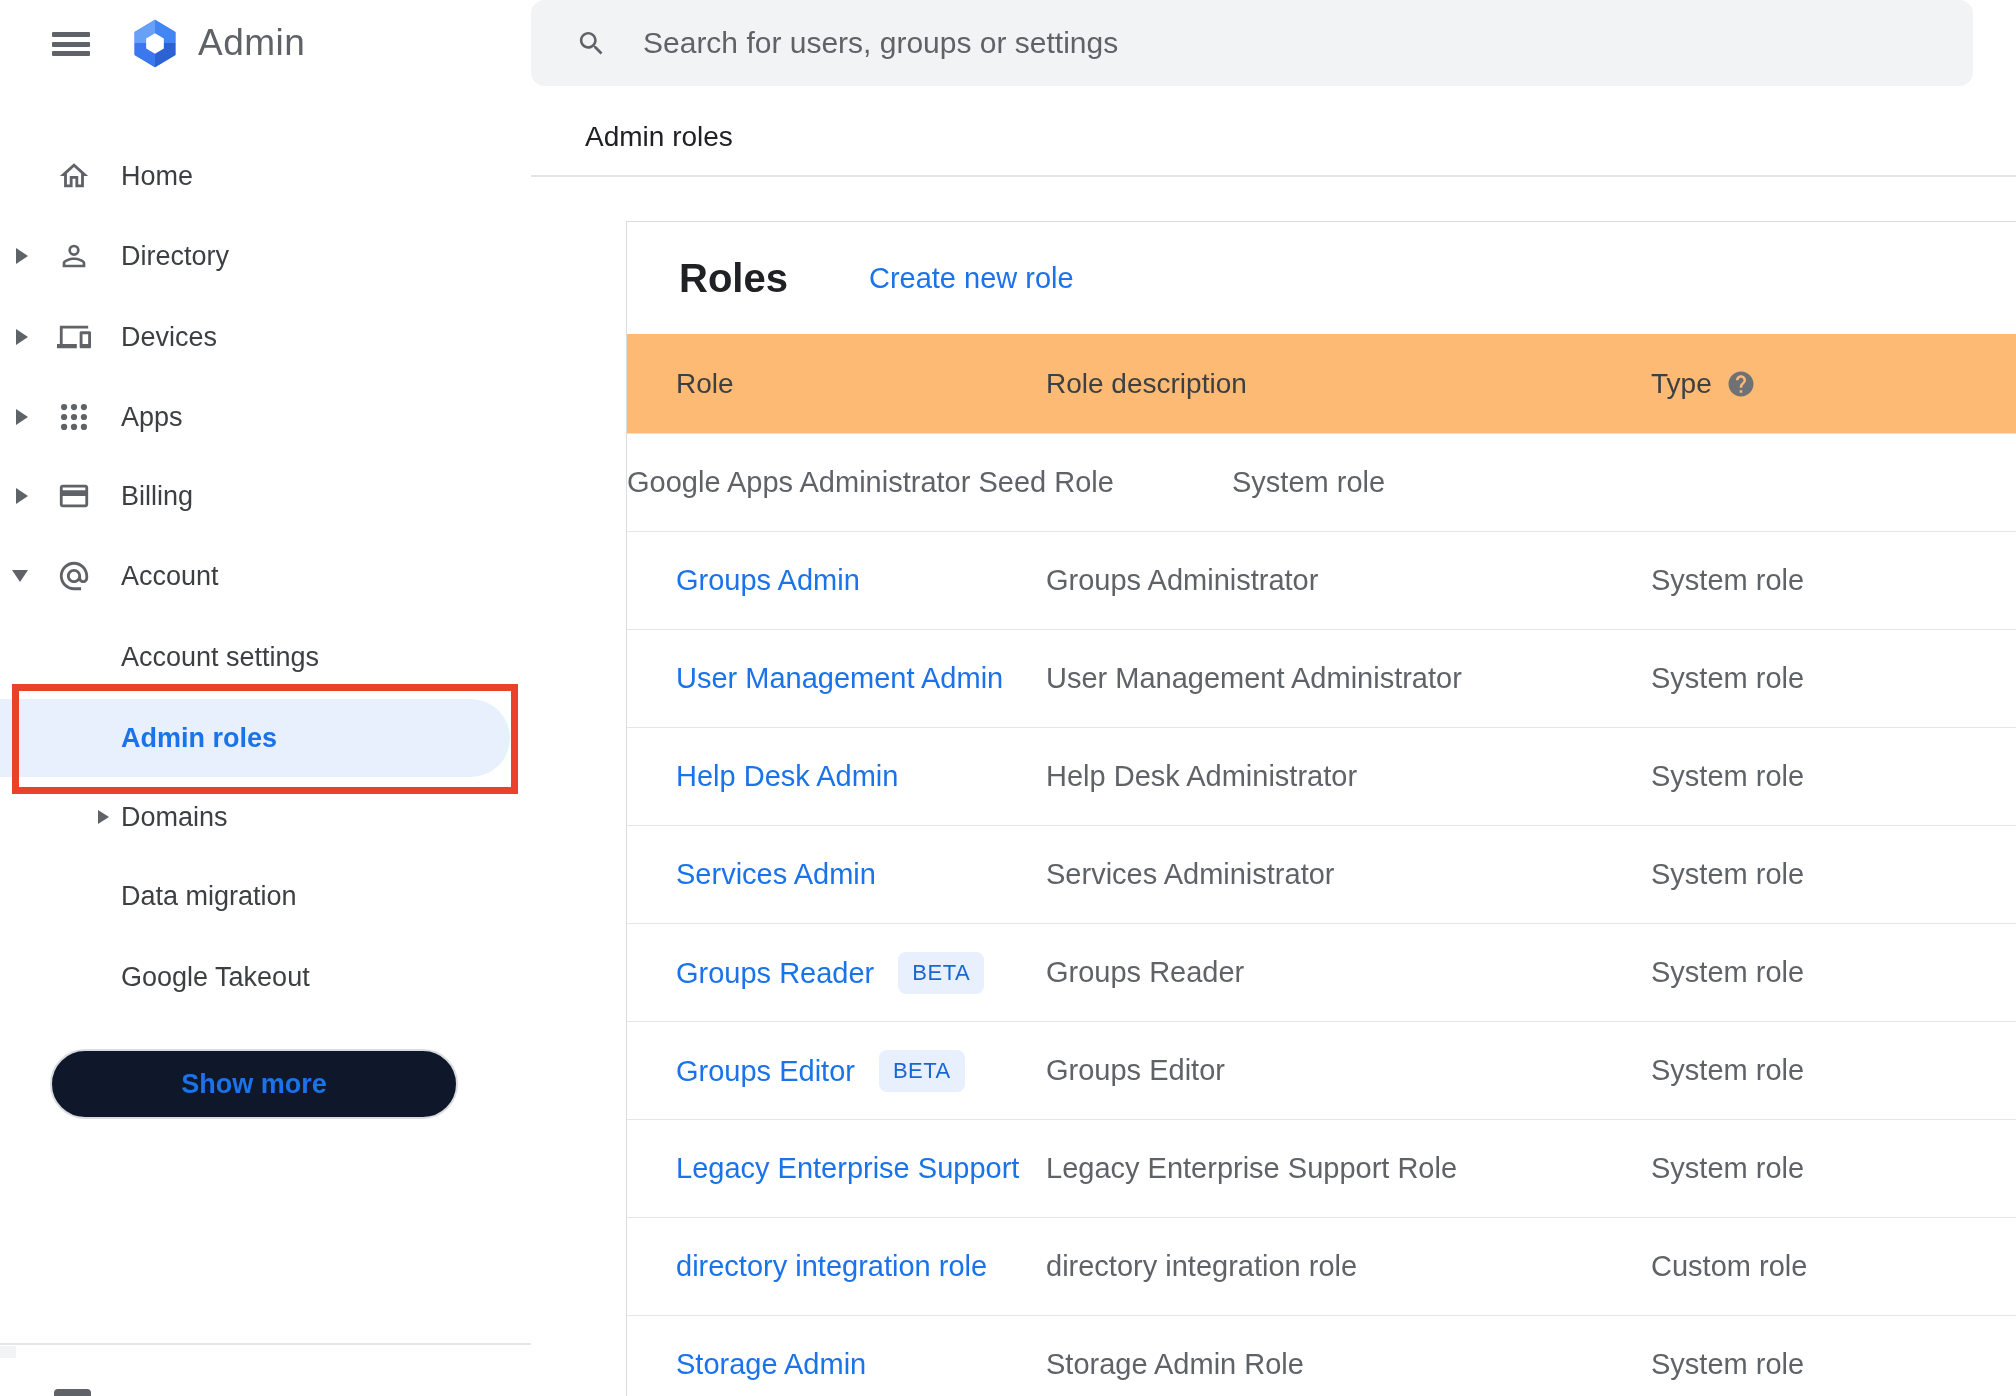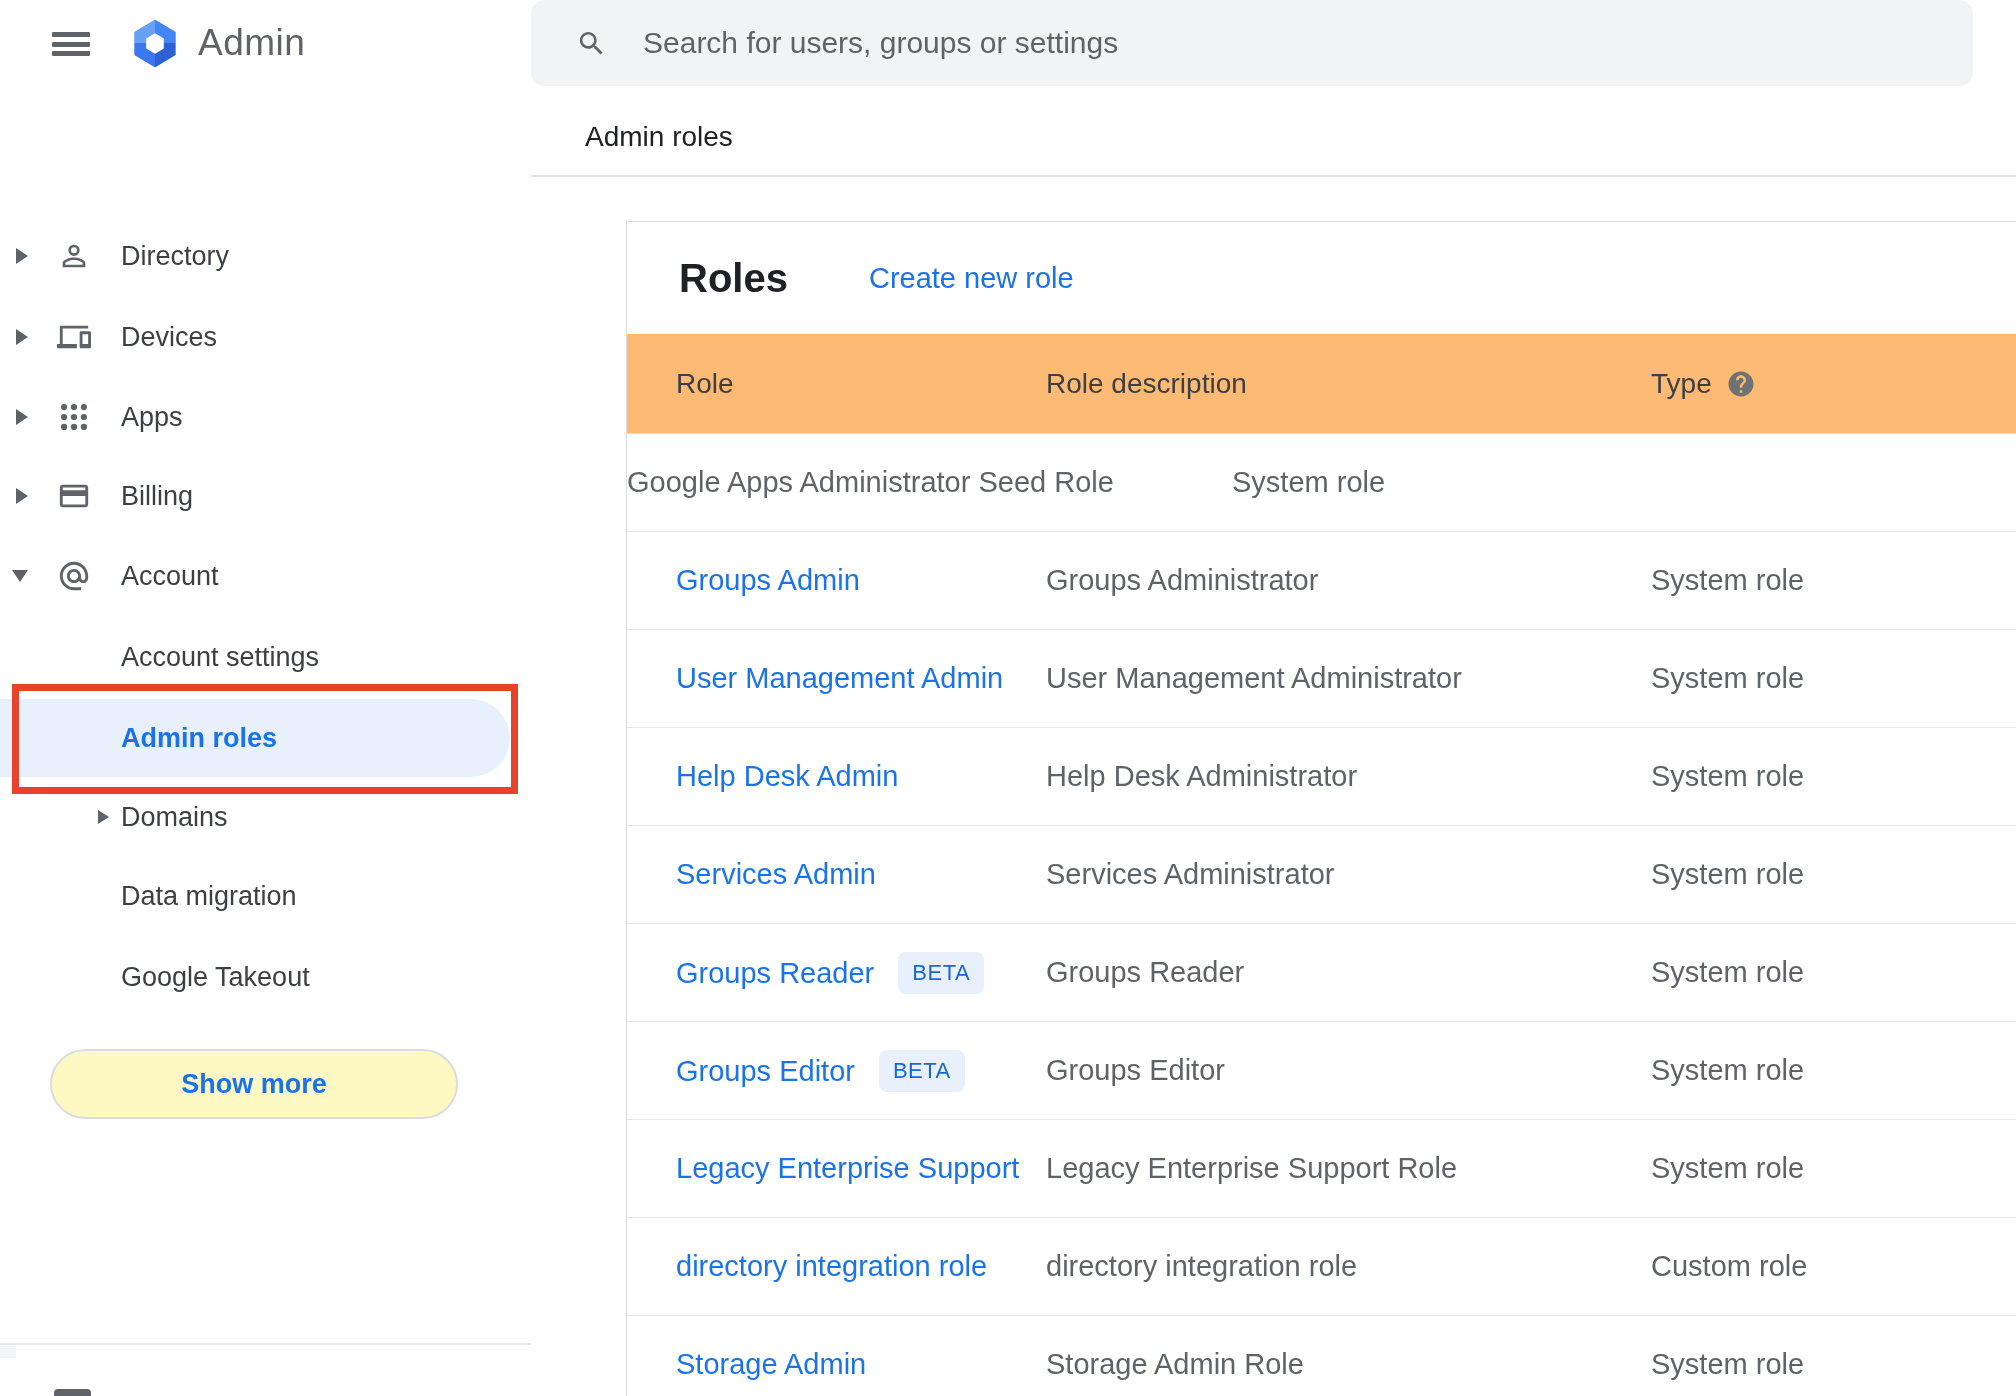--- a/index.html
+++ b/index.html
@@ -26,21 +26,21 @@
                 border-top:12px solid #5f6368; border-left:8px solid transparent; border-right:8px solid transparent; }
   .caret-sub { left:98px; border-left-width:11px; border-top-width:7px; border-bottom-width:7px; }
 
   .nav-item.selected { top:699px; height:78px; width:510px; background:#e8f0fe; border-radius:0 39px 39px 0; }
   .nav-item.selected .nav-label { color:#1a73e8; font-weight:bold; }
 
   .red-box { position:absolute; left:12px; top:684px; width:506px; height:110px;
              border:7px solid #e8432a; z-index:6; pointer-events:none; }
 
   .show-more { position:absolute; left:50px; top:1049px; width:408px; height:70px;
-               background:#fef9c3; border:2px solid #dadce0; border-radius:35px;
+               background:#0f172a; border:2px solid #dadce0; border-radius:35px;
                display:flex; align-items:center; justify-content:center;
                font-size:27px; font-weight:bold; color:#1a73e8; cursor:pointer; font-family:"Liberation Sans",sans-serif; }
   .sidebar-divider { position:absolute; left:0; top:1343px; width:531px; height:2px; background:#e4e6e8; }
   .scroll-nub { position:absolute; left:0; top:1346px; width:16px; height:12px; background:#f1f3f4; }
   .partial-icon { position:absolute; left:54px; top:1389px; width:37px; height:7px; background:#5f6368; border-radius:4px 4px 0 0; }
 
   
   .search-bar { position:absolute; left:531px; top:0; width:1442px; height:86px;
                 background:#f1f3f4; border-radius:14px; display:flex; align-items:center; }
   .search-icon { margin-left:45px; width:31px; height:31px; }
@@ -92,20 +92,28 @@
         <polygon points="26,3 48,16 48,41 26,54 4,41 4,16" fill="#4285f4"></polygon>
         <polygon points="26,3 4,16 4,28 26,28" fill="#66a0f7"></polygon>
         <polygon points="26,3 48,16 48,28 26,28" fill="#4285f4"></polygon>
         <polygon points="48,28 48,41 26,54 26,28" fill="#2c62d4"></polygon>
         <polygon points="4,28 4,41 26,54 26,28" fill="#3b77ee"></polygon>
         <polygon points="26,17.5 35.5,23 35.5,34 26,39.5 16.5,34 16.5,23" fill="#ffffff"></polygon>
       </svg>
       <span class="brand-text">Admin</span>
     </div>
 
+    <div class="nav-item" style="top:147px">
+      <span class="nav-icon">
+        <svg viewBox="0 0 24 24">
+            <path d="M12 5.69l5 4.5V18h-2v-6H9v6H7v-7.81l5-4.5M12 3L2 12h3v8h6v-6h2v6h6v-8h3L12 3z"></path>
+          </svg>
+      </span>
+      <span class="nav-label">Home</span>
+    </div>
 
     <div class="nav-item" style="top:227px">
       <span class="caret-right"></span>
       <span class="nav-icon">
         <svg viewBox="0 0 24 24">
             <path d="M12 5.9a2.1 2.1 0 1 1 0 4.2 2.1 2.1 0 0 1 0-4.2m0 9c2.97 0 6.1 1.46 6.1 2.1v1.1H5.9V17c0-.64 3.13-2.1 6.1-2.1M12 4a4 4 0 1 0 0 8 4 4 0 0 0 0-8zm0 9c-2.67 0-8 1.34-8 4v3h16v-3c0-2.66-5.33-4-8-4z"></path>
           </svg>
       </span>
       <span class="nav-label">Directory</span>
     </div>

